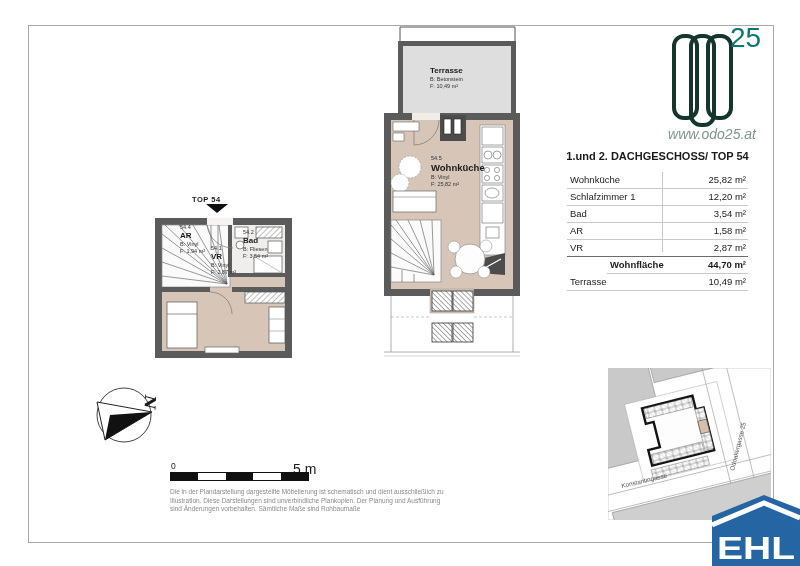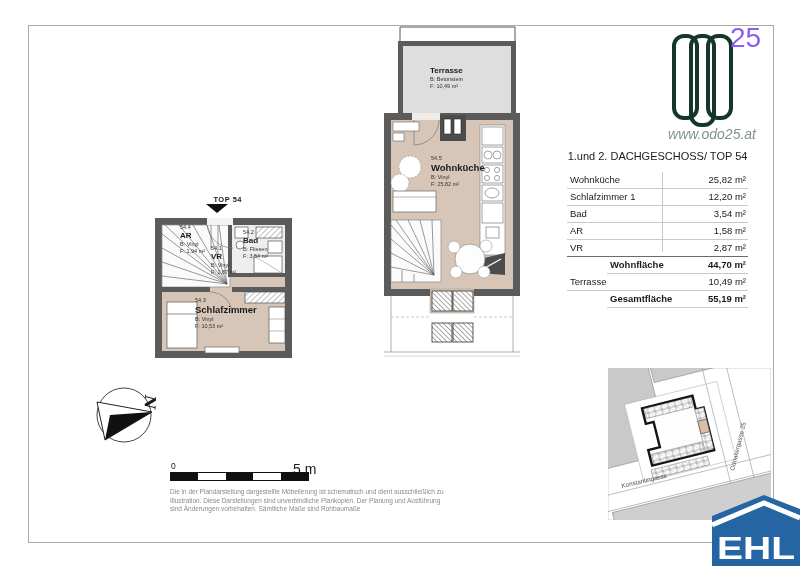--- a/index.html
+++ b/index.html
@@ -7,43 +7,43 @@
          font-family:"Liberation Sans",sans-serif;color:#1a1a1a;}
   .abs{position:absolute;}
   .frame{position:absolute;left:28px;top:25px;width:744px;height:516px;border:1px solid #a9a9a9;}
 
   
   .odo-logo{position:absolute;left:660px;top:30px;width:112px;height:96px;}
   .cap{position:absolute;border:4px solid #15362d;border-radius:12px;background:transparent;}
   .c1{left:12px;top:4px;width:19px;height:78px;}
   .c2{left:29px;top:4px;width:19px;height:85px;}
   .c3{left:46px;top:4px;width:19px;height:78px;}
-  .odo-25{position:absolute;left:70px;top:-8px;font-size:28px;color:#8b5cf6;font-weight:400;}
+  .odo-25{position:absolute;left:70px;top:-8px;font-size:28px;color:#0f766e;font-weight:400;}
   .odo-url{position:absolute;left:644px;top:126px;width:112px;text-align:right;
            font-size:14px;font-style:italic;color:#7e948e;}
 
   
   .tbl-title{position:absolute;left:560px;top:150px;width:195px;text-align:center;
-             font-size:11px;font-weight:normal;}
+             font-size:11px;font-weight:bold;}
   .tbl{position:absolute;left:567px;top:172px;width:181px;}
   .trow{position:relative;height:16px;line-height:16px;border-bottom:1px solid #c9c9c9;
         font-size:9.5px;}
   .trow .tlabel{position:absolute;left:3px;}
   .trow .tval{position:absolute;right:2px;text-align:right;}
   .trow.dark{border-bottom:1px solid #6b6b6b;}
   .trow.b{font-weight:bold;margin-left:40px;}
   .tbl-vline{position:absolute;left:95px;top:0;width:1px;height:80px;background:#c9c9c9;}
 
   
   .rlbl{position:absolute;line-height:1.25;}
   .rnum{font-size:5.5px;color:#333;}
   .rname{font-size:8px;font-weight:bold;}
   .rname.big{font-size:9.5px;}
   .rline{font-size:5.5px;color:#333;}
-  .top54{position:absolute;left:192px;top:195px;width:50px;text-align:right;
+  .top54{position:absolute;left:192px;top:195px;width:50px;text-align:left;
          font-size:7.5px;font-weight:bold;letter-spacing:0.5px;}
   .top54-arrow{position:absolute;left:206px;top:204px;width:0;height:0;
          border-left:11px solid transparent;border-right:11px solid transparent;
          border-top:9px solid #101010;}
 
   
   .north-n{position:absolute;left:143px;top:393px;font-size:15px;font-weight:bold;
            font-family:"DejaVu Serif",serif;font-style:italic;transform:rotate(93deg);}
 
   
@@ -94,24 +94,20 @@
         <span class="tlabel">VR</span>
         <span class="tval">2,87 m²</span>
       </div>
     <div class="trow b">
         <span class="tlabel">Wohnfläche</span>
         <span class="tval">44,70 m²</span>
       </div>
     <div class="trow">
         <span class="tlabel">Terrasse</span>
         <span class="tval">10,49 m²</span>
-      </div>
-    <div class="trow b">
-        <span class="tlabel">Gesamtfläche</span>
-        <span class="tval">55,19 m²</span>
       </div>
   </div>
 
   <div class="top54">TOP 54</div>
   <div class="top54-arrow"></div>
 
   <svg class="abs" style="left:155px;top:210px" width="137" height="148" viewBox="0 0 137 148">
     <defs>
       <pattern id="h1" width="4" height="4" patternUnits="userSpaceOnUse" patternTransform="rotate(45)">
         <rect width="4" height="4" fill="#fff"></rect>
@@ -173,26 +169,20 @@
     <div class="rnum">54.1</div>
     <div class="rname">VR</div>
     <div class="rline">B: Vinyl</div>
     <div class="rline">F: 2,87 m²</div>
   </div>
   <div class="rlbl" style="left:243px;top:229px">
     <div class="rnum">54.2</div>
     <div class="rname">Bad</div>
     <div class="rline">B: Fliesen</div>
     <div class="rline">F: 3,54 m²</div>
-  </div>
-  <div class="rlbl" style="left:195px;top:297px">
-    <div class="rnum">54.3</div>
-    <div class="rname big">Schlafzimmer</div>
-    <div class="rline">B: Vinyl</div>
-    <div class="rline">F: 10,53 m²</div>
   </div>
 
   <svg class="abs" style="left:382px;top:25px" width="140" height="335" viewBox="0 0 140 335">
     <defs>
       <pattern id="h2" width="3.5" height="3.5" patternUnits="userSpaceOnUse" patternTransform="rotate(-45)">
         <rect width="3.5" height="3.5" fill="#fff"></rect>
           <line x1="0" y1="0" x2="0" y2="3.5" stroke="#555" stroke-width="1"></line>
       </pattern>
     </defs>
     <g stroke="#555" stroke-width="1">

